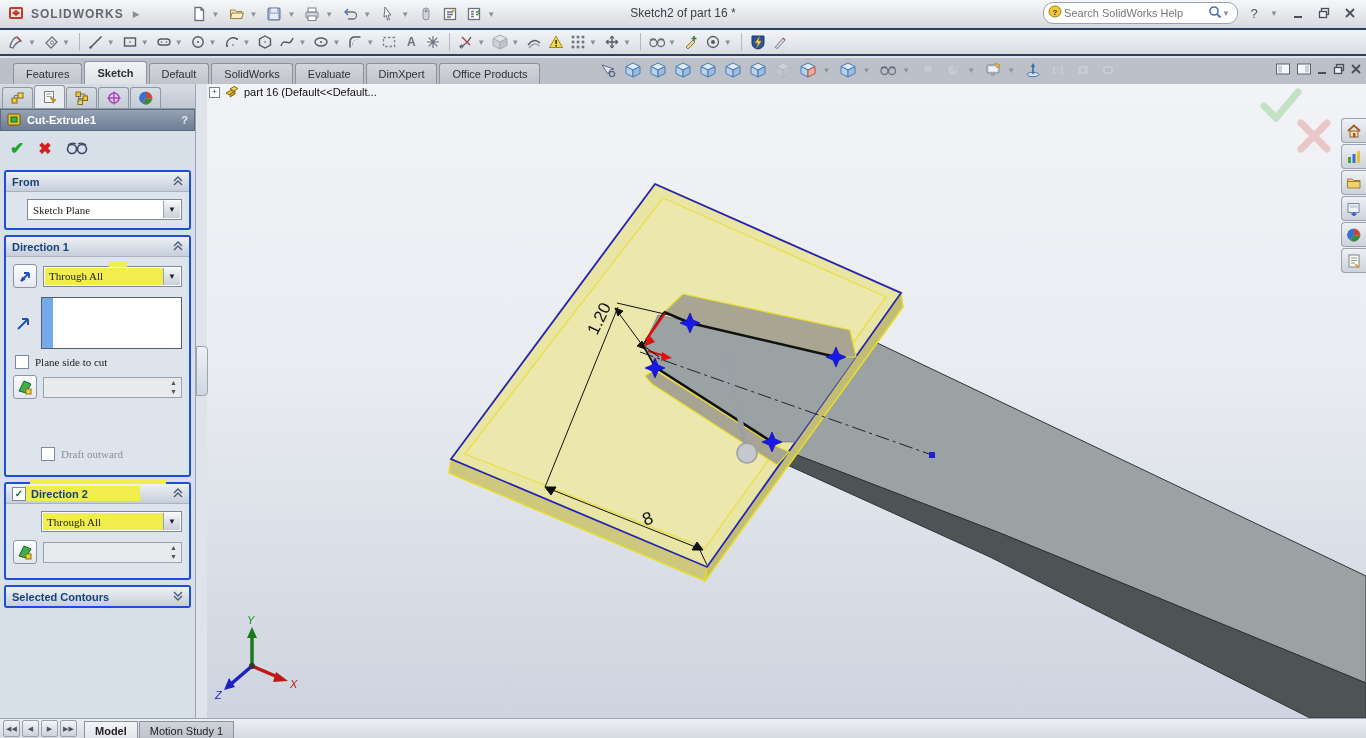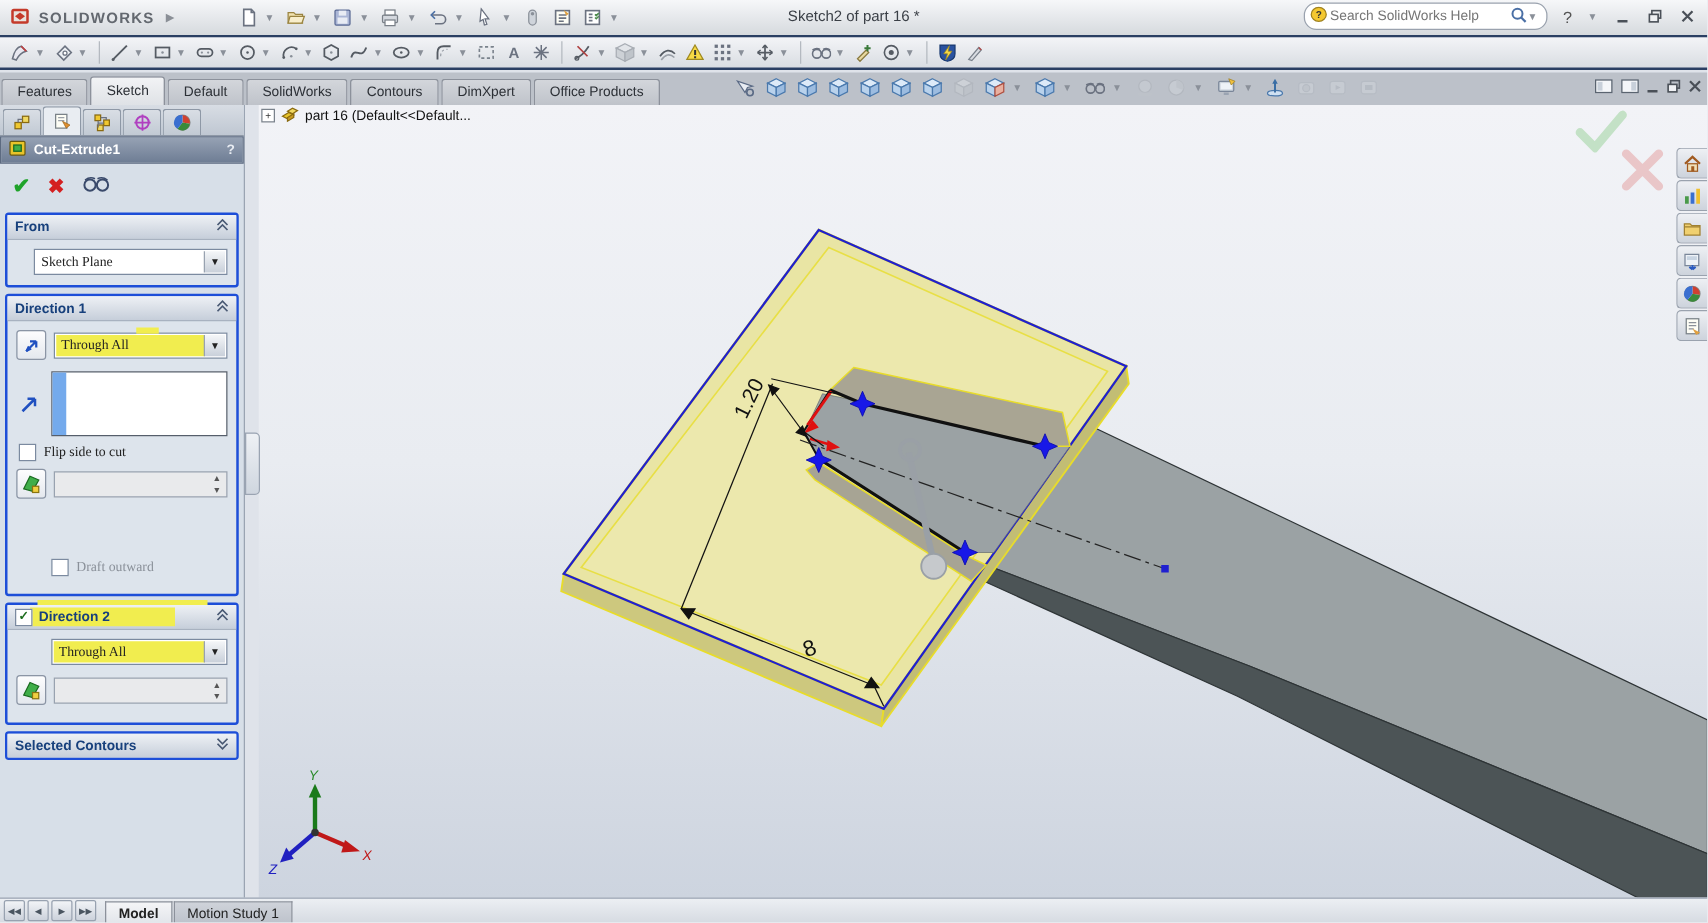--- a/index.html
+++ b/index.html
@@ -20,21 +20,21 @@
   #searchbox{display:flex;align-items:center;width:185px;height:20px;background:#fff;border:1px solid #9aa2ae;border-radius:10px;padding:0 4px;}
   #searchbox input{border:none;outline:none;flex:1;font-size:11px;color:#7a8088;font-family:"Liberation Sans",sans-serif;background:transparent;}
   .winbtn{display:inline-flex;align-items:center;justify-content:center;width:20px;height:18px;color:#4a5058;}
 
   
   #toolbar2{position:absolute;left:0;top:30px;width:100%;height:26px;background:linear-gradient(#f3f4f7,#d9dde2);border-bottom:2px solid #2a3f63;display:flex;align-items:center;padding-left:6px;box-sizing:border-box;}
 
   
   #tabrow{position:absolute;left:0;top:58px;width:100%;height:26px;background:#bcc1c9;display:flex;align-items:flex-end;}
   .ctab{height:20px;margin:0 1px;display:flex;align-items:center;padding:0 12px;background:linear-gradient(#d3d6db,#bfc3ca);border:1px solid #8c919b;border-bottom:none;border-radius:3px 3px 0 0;color:#2c3036;cursor:pointer;}
-  .ctab.active{background:linear-gradient(#f2f3f5,#dfe2e6);font-weight:normal;height:22px;}
+  .ctab.active{background:linear-gradient(#f2f3f5,#dfe2e6);font-weight:bold;height:22px;}
   #headsup{display:flex;align-items:center;gap:3px;margin:0 0 3px 56px;}
   #docwin{position:absolute;right:4px;top:4px;display:flex;align-items:center;gap:5px;}
 
   
   #main{position:absolute;left:0;top:84px;width:1366px;height:634px;}
 
   
   #viewport{position:absolute;left:207px;top:0;right:0;bottom:0;background:linear-gradient(180deg,#f2f3f7 0%,#e9ecf1 45%,#cdd4df 100%);overflow:hidden;}
   #scene{position:absolute;left:0;top:0;width:100%;height:100%;}
   #ftree{position:absolute;left:2px;top:0;display:flex;align-items:center;gap:4px;color:#111;font-size:11px;}
@@ -380,26 +380,26 @@
       </span>
       <span class="tbi">
         <svg width="16" height="16" viewBox="0 0 16 16">
           <path d="M3 13.5 L11 4 L13 6 L5.5 14.5 Z" fill="#d8dce2" stroke="#7a828c"></path>
           <path d="M11 4 L13 6" stroke="#b05050" stroke-width="1.4"></path>
         </svg>
       </span>
     </div>
 
   <div id="tabrow">
-    <div id="ctabs" style="display:flex;align-items:flex-end;padding-left:0;">
+    <div id="ctabs" style="display:flex;align-items:flex-end;padding-left:12px;">
         <div class="ctab">Features</div>
         <div class="ctab active">Sketch</div>
         <div class="ctab">Default</div>
         <div class="ctab">SolidWorks</div>
-        <div class="ctab">Contours</div>
+        <div class="ctab">Evaluate</div>
         <div class="ctab">DimXpert</div>
         <div class="ctab">Office Products</div>
       </div>
     <div id="headsup">
         <span class="tbi">
           <svg width="16" height="16" viewBox="0 0 16 16">
             <path d="M2 3 L8 12 L10 8 L14 7 Z" fill="#e8ecf2" stroke="#5a6a85"></path>
             <circle cx="12" cy="12" r="2.6" fill="none" stroke="#5a6a85" stroke-width="1.3"></circle>
           </svg>
         </span>
@@ -788,21 +788,21 @@
                 <svg width="16" height="16" viewBox="0 0 16 16">
                   <path d="M2 14 L12 4 M12 4 L12 10 M12 4 L6 4" stroke="#2050c0" stroke-width="2" fill="none"></path>
                 </svg>
               </span>
             <div class="selbox">
                 <span class="strip"></span>
               </div>
           </div>
           <div class="cb-row">
             <span class="cb"></span>
-            <span>Flip side to cut</span>
+            <span>Plane side to cut</span>
           </div>
           <div class="row">
             <span class="sqbtn">
                 <svg width="16" height="16" viewBox="0 0 16 16">
                   <path d="M2 12 L7 2 L14 5 L9 14 Z" fill="#3fae49" stroke="#1a6a20"></path>
                   <rect x="9" y="10" width="5" height="5" fill="#f0d040" stroke="#8a7410"></rect>
                 </svg>
               </span>
             <div class="spin">
               <span class="arr" style="top:1px;">▲</span>

